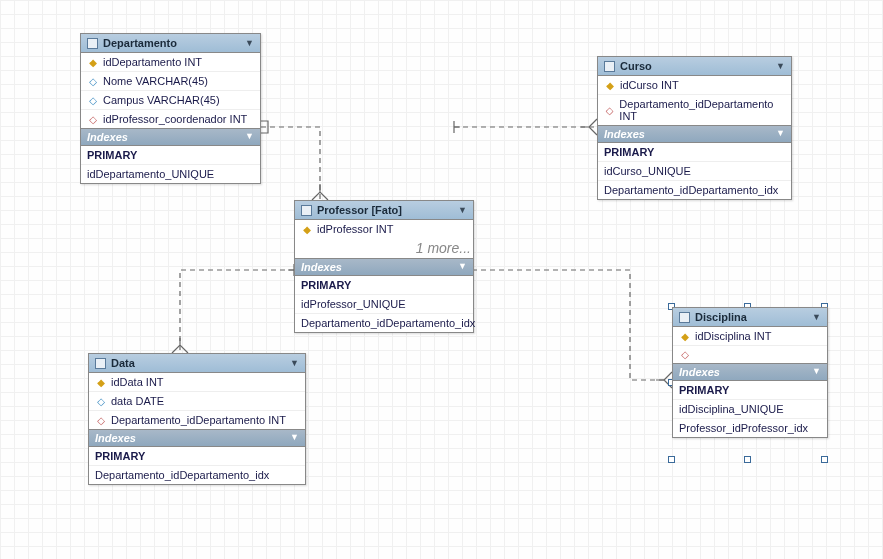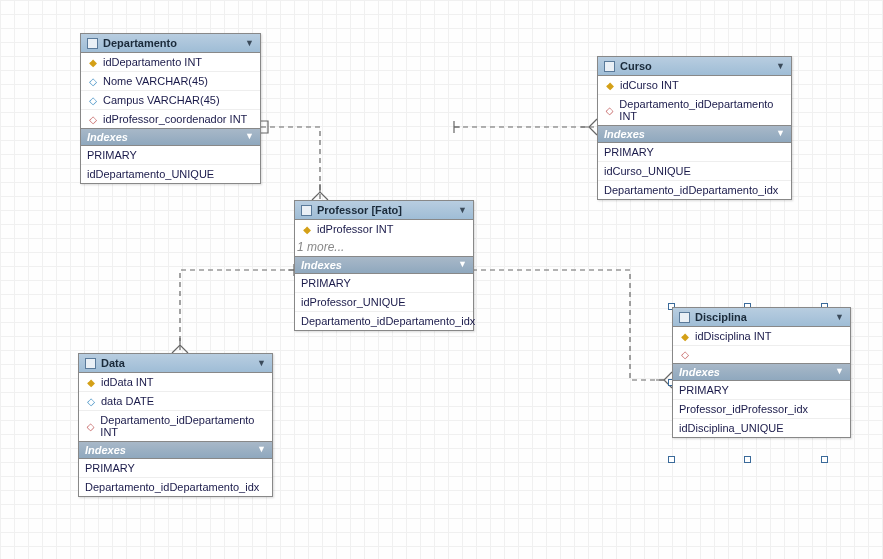--- a/index.html
+++ b/index.html
@@ -59,23 +59,23 @@
     width: 12px;
     display: inline-block;
     margin-right: 4px;
     text-align: center;
     font-size: 10px;
   }
   .ic-key { color: #d4a017; }
   .ic-diamond-blue { color: #3a8ac0; }
   .ic-diamond-red { color: #c05a5a; }
   .more-row {
-    font-size: 12px;
+    font-size: 14px;
     color: #888;
-    text-align: left;
+    text-align: right;
     padding: 2px;
     font-style: italic;
   }
   .section-head {
     background: linear-gradient(#a8b8c8, #8fa8be);
     border-top: 1px solid #888;
     border-bottom: 1px solid #888;
     padding: 2px 6px;
     color: #fff;
     font-weight: bold;
@@ -86,21 +86,21 @@
   .section-head .arrow {
     position: absolute;
     right: 6px;
     font-size: 9px;
   }
   .idx-row {
     padding: 3px 6px;
     color: #1a1a4a;
     border-top: 1px solid #eee;
   }
-  .idx-row:first-of-type { border-top: none; }
+  .idx-row:first-of-type { border-top: none; font-weight: bold; }
 
   
   .sel-wrap { position: absolute; }
   .handle {
     position: absolute;
     width: 7px; height: 7px;
     background: #fff;
     border: 1px solid #3a6a9a;
   }
 
@@ -215,21 +215,21 @@
       <span>Indexes</span>
       <span class="arrow">▼</span>
     </div>
     <div>
       <div class="idx-row">PRIMARY</div>
       <div class="idx-row">idProfessor_UNIQUE</div>
       <div class="idx-row">Departamento_idDepartamento_idx</div>
     </div>
   </div>
 
-  <div class="entity" style="left:78px; top:353px; width:195px;">
+  <div class="entity" style="left:88px; top:353px; width:218px;">
     <div class="entity-title">
       <span class="t-icon"></span>
       <span>Data</span>
       <span class="arrow">▼</span>
     </div>
     <div class="rows">
       <div class="row">
           <span class="ic ic-key">◆</span>
           <span>idData INT</span>
         </div>
@@ -255,39 +255,39 @@
   <div class="sel-wrap" style="left:672px; top:307px; width:152px; height:152px;">
     <div class="handle" style="left:-4px; top:-4px;"></div>
     <div class="handle" style="left:72px; top:-4px;"></div>
     <div class="handle" style="right:-4px; top:-4px;"></div>
     <div class="handle" style="left:-4px; top:72px;"></div>
     <div class="handle" style="right:-4px; top:72px;"></div>
     <div class="handle" style="left:-4px; bottom:-4px;"></div>
     <div class="handle" style="left:72px; bottom:-4px;"></div>
     <div class="handle" style="right:-4px; bottom:-4px;"></div>
   </div>
-  <div class="entity" style="left:672px; top:307px; width:179px;">
+  <div class="entity" style="left:672px; top:307px; width:156px;">
     <div class="entity-title">
       <span class="t-icon"></span>
       <span>Disciplina</span>
       <span class="arrow">▼</span>
     </div>
     <div class="rows">
       <div class="row">
           <span class="ic ic-key">◆</span>
           <span>idDisciplina INT</span>
         </div>
       <div class="row">
           <span class="ic ic-diamond-red">◇</span>
         </div>
     </div>
     <div class="section-head">
       <span>Indexes</span>
       <span class="arrow">▼</span>
     </div>
     <div>
       <div class="idx-row">PRIMARY</div>
+      <div class="idx-row">idDisciplina_UNIQUE</div>
       <div class="idx-row">Professor_idProfessor_idx</div>
-      <div class="idx-row">idDisciplina_UNIQUE</div>
     </div>
   </div>
 
 </div>
 
 </body></html>

